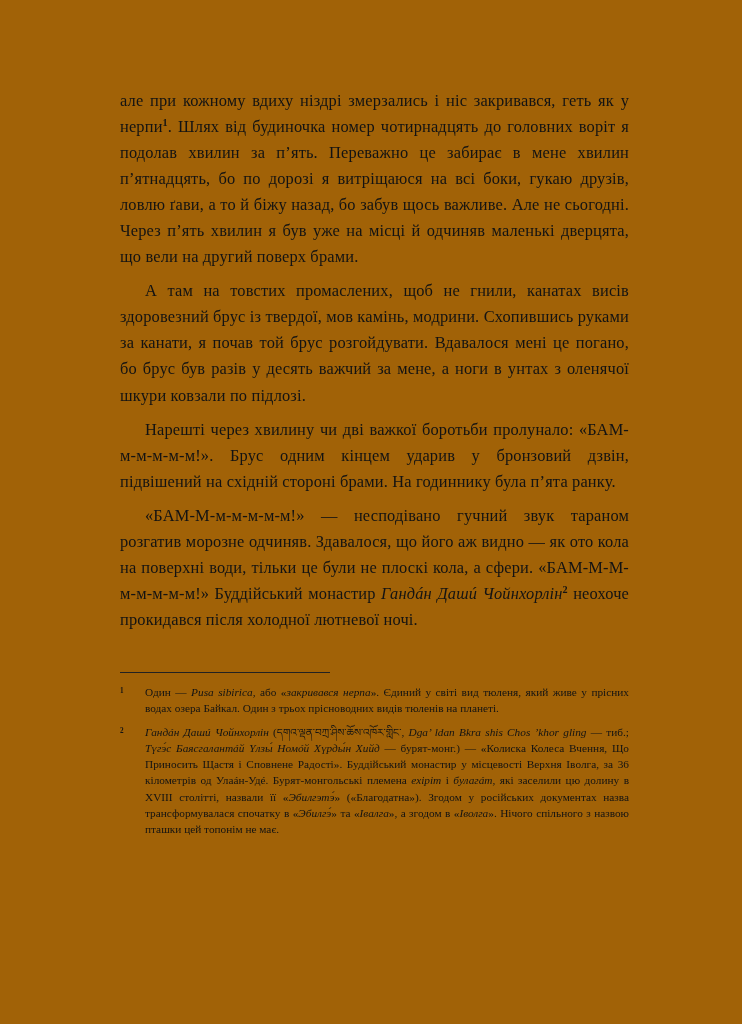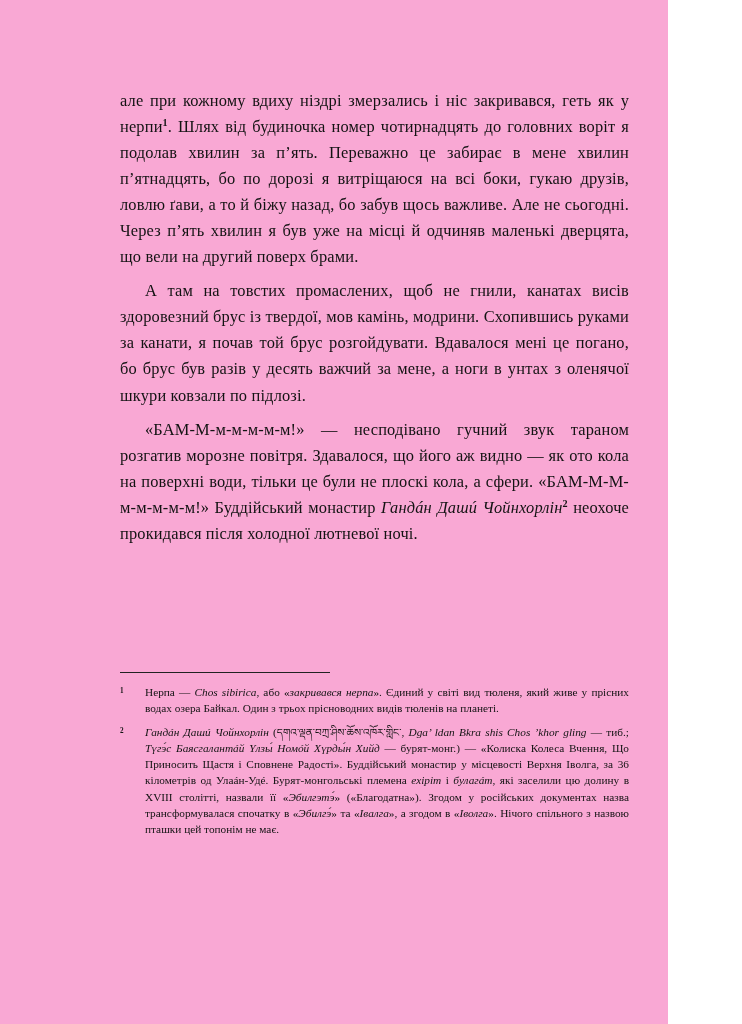--- a/index.html
+++ b/index.html
@@ -2,23 +2,23 @@
 <html lang="uk"><head>
 <meta charset="utf-8">
 <style>
   html, body {
     margin: 0;
     padding: 0;
     background: #ffffff;
   }
   .page {
     position: relative;
-    width: 668px;
+    width: 742px;
     height: 1024px;
-    background: #f9a8d4;
+    background: #a16207;
     overflow: hidden;
     font-family: "Liberation Serif", "DejaVu Serif", serif;
     color: #111111;
     box-sizing: border-box;
   }
   .text-block {
     position: absolute;
     left: 120px;
     top: 88px;
     width: 509px;
@@ -97,29 +97,30 @@
   }
 </style>
 </head>
 <body>
 
 <div class="page">
 
   <div class="text-block">
     <p class="body-par"><span>але при кожному вдиху ніздрі змерзались і ніс закривався, геть як у нерпи</span><sup class="fnref">1</sup><span>. Шлях від будиночка номер чотирнадцять до головних воріт я подолав хвилин за п’ять. Переважно це забирає в мене хвилин п’ятнадцять, бо по дорозі я витріщаюся на всі боки, гукаю друзів, ловлю ґави, а то й біжу назад, бо забув щось важливе. Але не сьогодні. Через п’ять хвилин я був уже на місці й одчиняв маленькі дверцята, що вели на другий поверх брами.</span></p>
     <p class="body-par indent"><span>А там на товстих промаслених, щоб не гнили, канатах висів здоровезний брус із твердої, мов камінь, модрини. Схопившись руками за канати, я почав той брус розгойдувати. Вдавалося мені це погано, бо брус був разів у десять важчий за мене, а ноги в унтах з оленячої шкури ковзали по підлозі.</span></p>
-    <p class="body-par indent"><span>«БАМ-М-м-м-м-м-м!» — несподівано гучний звук тараном розгатив морозне повітря. Здавалося, що його аж видно — як ото кола на поверхні води, тільки це були не плоскі кола, а сфери. «БАМ-М-М-м-м-м-м-м!» Буддійський монастир </span><i>Гандáн Дашú Чойнхорлін</i><sup class="fnref">2</sup><span> неохоче прокидався після холодної лютневої ночі.</span></p>
+    <p class="body-par indent"><span>Нарешті через хвилину чи дві важкої боротьби пролунало: «БАМ-м-м-м-м-м!». Брус одним кінцем ударив у бронзовий дзвін, підвішений на східній стороні брами. На годиннику була п’ята ранку.</span></p>
+    <p class="body-par indent"><span>«БАМ-М-м-м-м-м-м!» — несподівано гучний звук тараном розгатив морозне одчиняв. Здавалося, що його аж видно — як ото кола на поверхні води, тільки це були не плоскі кола, а сфери. «БАМ-М-М-м-м-м-м-м!» Буддійський монастир </span><i>Гандáн Дашú Чойнхорлін</i><sup class="fnref">2</sup><span> неохоче прокидався після холодної лютневої ночі.</span></p>
   </div>
 
   <div class="footnotes">
     <div class="fn-rule"></div>
 
     <div class="fn-item">
       <span class="fn-num">1</span>
-      <span class="fn-text"><span>Нерпа — </span><i>Chos sibirica</i><span>, або «</span><i>закривався нерпа</i><span>». Єдиний у світі вид тюленя, який живе у прісних водах озера Байкал. Один з трьох прісноводних видів тюленів на планеті.</span></span>
+      <span class="fn-text"><span>Один — </span><i>Pusa sibirica</i><span>, або «</span><i>закривався нерпа</i><span>». Єдиний у світі вид тюленя, який живе у прісних водах озера Байкал. Один з трьох прісноводних видів тюленів на планеті.</span></span>
     </div>
 
     <div class="fn-item">
       <span class="fn-num">2</span>
       <span class="fn-text"><i>Гандáн Дашú Чойнхорлін</i><span> (</span><span class="tibetan">དགའ་ལྡན་བཀྲ་ཤིས་ཆོས་འཁོར་གླིང་</span><span>, </span><i>Dga’ ldan Bkra shis Chos ’khor gling</i><span> — тиб.; </span><i>Түгэ́с Баясгалантáй Үлзы́ Номóй Хүрды́н Хийд</i><span> — бурят-монг.) — «Колиска Колеса Вчення, Що Приносить Щастя і Сповнене Радості». Буддійський монастир у місцевості Верхня Іволга, за 36 кілометрів од Улаáн-Удé. Бурят-монгольські племена </span><i>ехіріт</i><span> і </span><i>булагáт</i><span>, які заселили цю долину в XVIII столітті, назвали її «</span><i>Эбилгэтэ́</i><span>» («Благодатна»). Згодом у російських документах назва трансформувалася спочатку в «</span><i>Эбилгэ́</i><span>» та «</span><i>Івалга</i><span>», а згодом в «</span><i>Іволга</i><span>». Нічого спільного з назвою пташки цей топонім не має.</span></span>
     </div>
   </div>
 
 </div>
 

